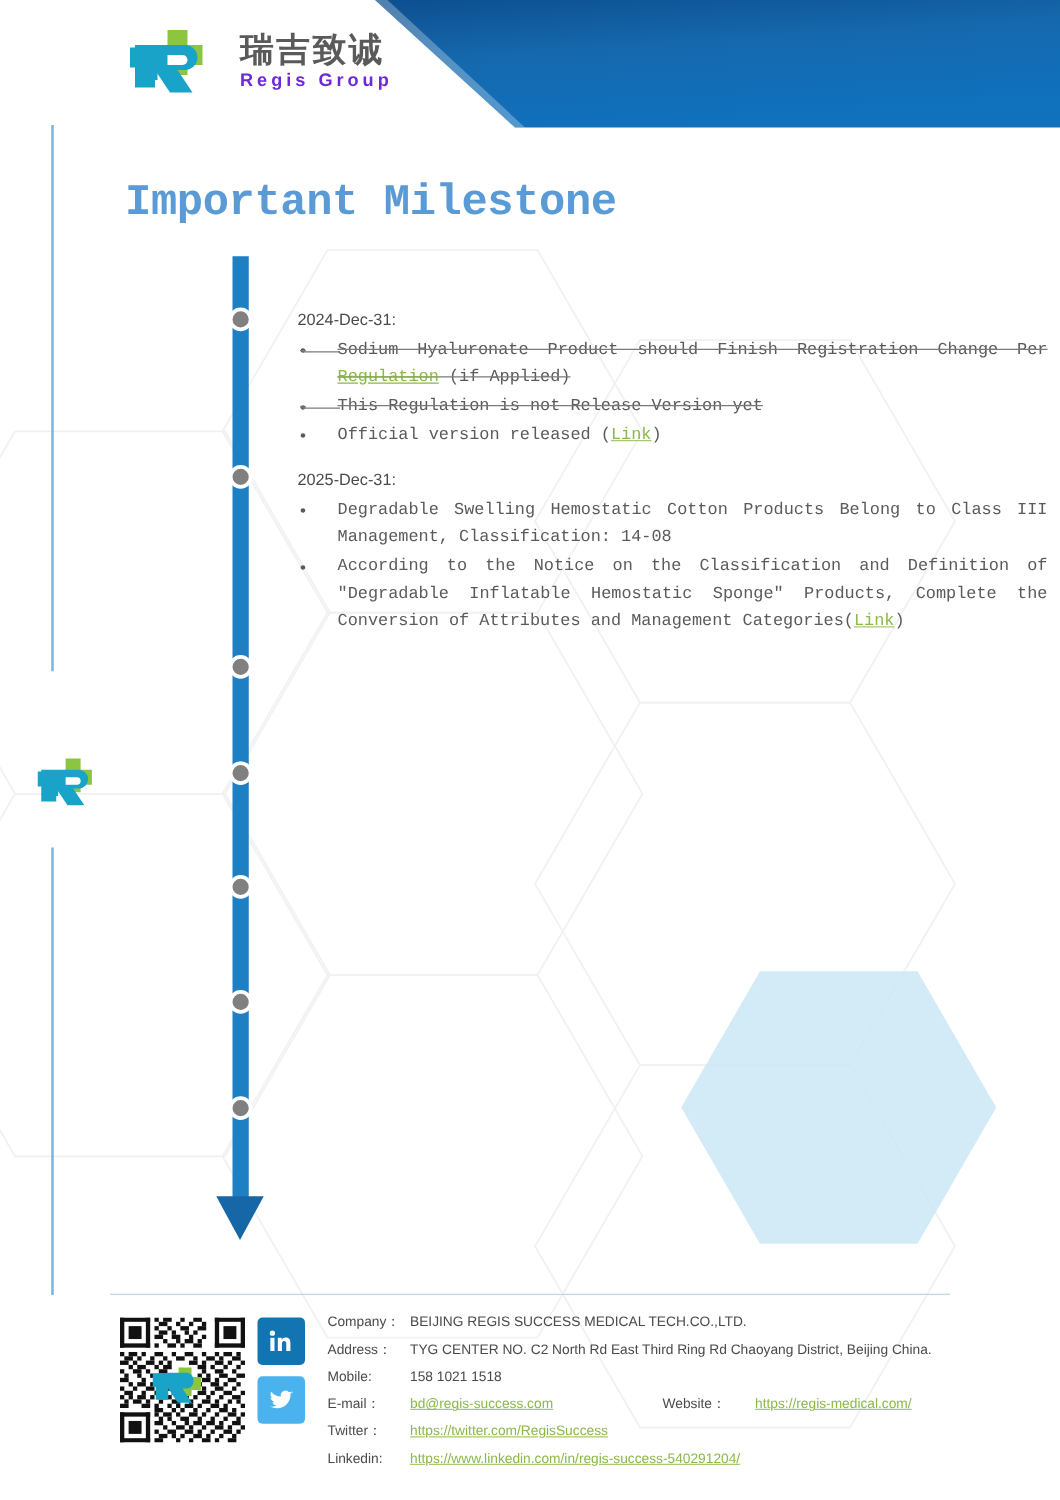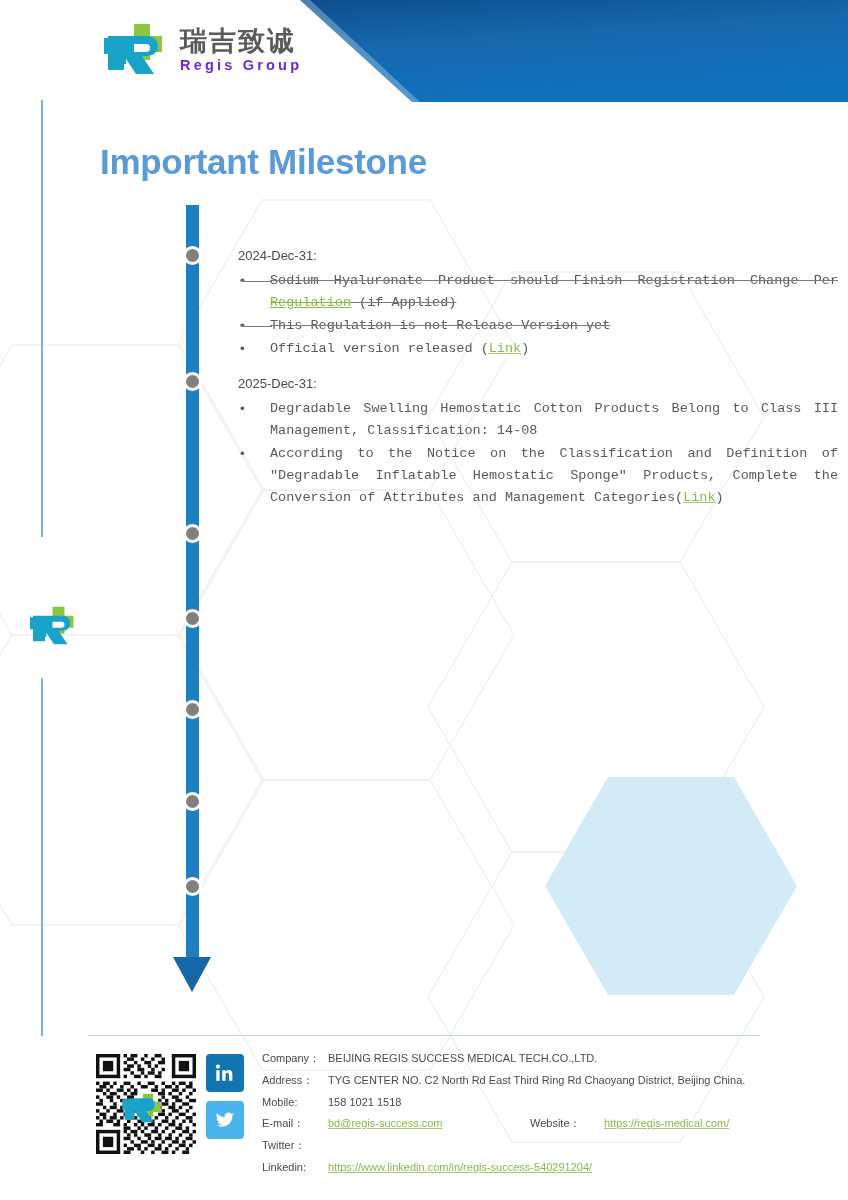--- a/index.html
+++ b/index.html
@@ -19,21 +19,21 @@
   
   .hexlayer { position: absolute; inset: 0; pointer-events: none; z-index: 0; }
 
   
   .header-band {
     position: absolute; top: 0; left: 0; width: 848px; height: 108px;
     z-index: 2;
   }
   .logo-wrap {
     position: absolute; left: 104px; top: 22px;
-    display: flex; align-items: center; gap: 12px;
+    display: flex; align-items: center; gap: 24px;
     z-index: 4;
   }
   .logo-text { display: flex; flex-direction: column; justify-content: center; }
   .logo-cn {
     font-size: 27px; font-weight: bold; color: #5a5a5a;
     letter-spacing: 2px; line-height: 1.05;
     font-family: "DejaVu Sans", sans-serif;
   }
   .logo-en {
     font-size: 14.5px; font-weight: bold; color: #6d28d9;
@@ -50,21 +50,21 @@
     width: 2px; height: 358px; background: #7bb4dd; z-index: 3;
   }
   .left-mark { position: absolute; left: 30px; top: 604px; z-index: 3; }
 
   
   .page-title {
     position: absolute; left: 100px; top: 142px;
     font-size: 35px; font-weight: bold; color: #5b9bd5;
     letter-spacing: -0.3px;
     z-index: 3;
-    font-family: Liberation Sans, sans-serif;
+    font-family: Liberation Mono, monospace;
   }
 
   
   .timeline { position: absolute; left: 186px; top: 205px; z-index: 3; }
   .tl-bar {
     position: absolute; left: 0; top: 0;
     width: 13px; height: 760px;
     background: #1e7fc2;
   }
   .tl-arrow {
@@ -499,20 +499,21 @@
           <span class="c-label">E-mail：</span>
           <span class="c-value link">bd@regis-success.com</span>
         </div>
         <div class="c-right">
           <span class="c-sub-label">Website：</span>
           <span class="c-value link">https://regis-medical.com/</span>
         </div>
       </div>
       <div class="c-row">
         <span class="c-label">Twitter：</span>
+        <span class="c-value link">https://twitter.com/RegisSuccess</span>
       </div>
       <div class="c-row">
         <span class="c-label">Linkedin:</span>
         <span class="c-value link">https://www.linkedin.com/in/regis-success-540291204/</span>
       </div>
     </div>
   </div>
 
 </div>
 

